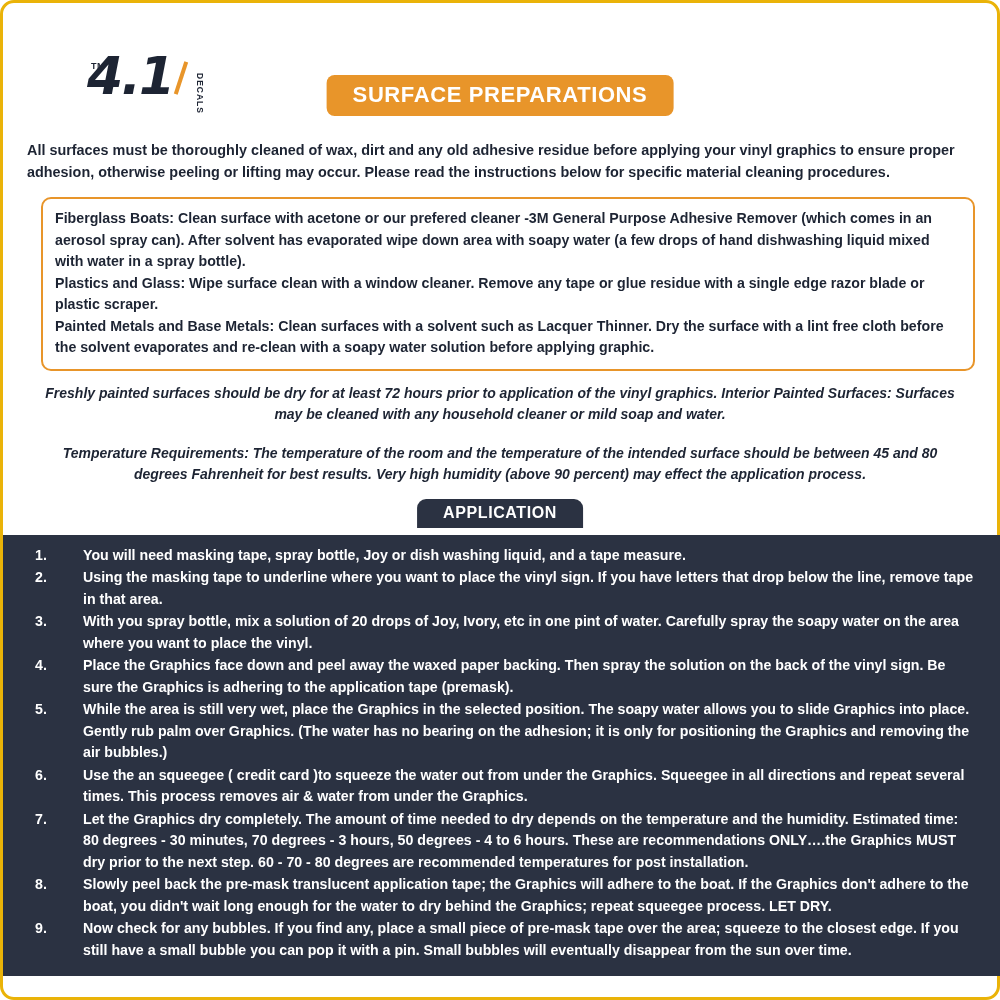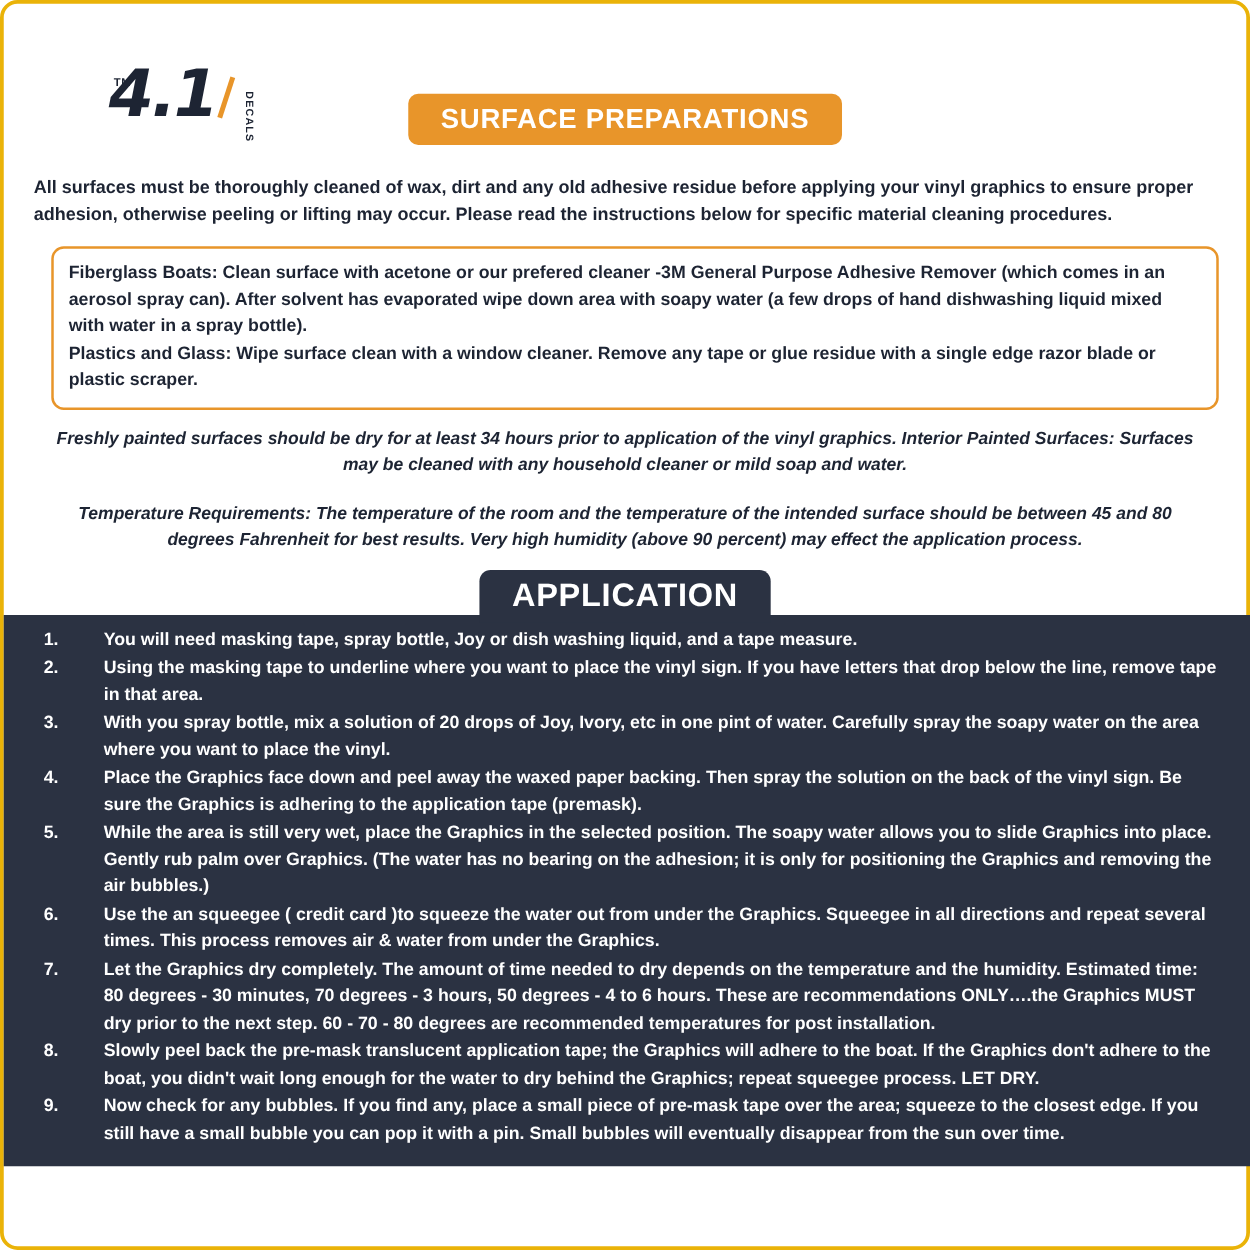--- a/index.html
+++ b/index.html
@@ -134,21 +134,21 @@
   .app-pill {
     position: absolute;
     left: 50%;
     transform: translateX(-50%);
     top: 0;
     background: #2b3242;
     color: #ffffff;
     border-top-left-radius: 9px;
     border-top-right-radius: 9px;
     padding: 5px 26px 6px 26px;
-    font-size: 26px;
+    font-size: 16px;
     font-weight: bold;
     letter-spacing: 0.6px;
     white-space: nowrap;
     z-index: 2;
   }
   .app-body {
     position: absolute;
     left: -14px;
     top: 36px;
     width: 1000px;
@@ -189,23 +189,26 @@
 
   <p class="intro">All surfaces must be thoroughly cleaned of wax, dirt and any old adhesive residue before applying your vinyl graphics to ensure proper adhesion, otherwise peeling or lifting may occur. Please read the instructions below for specific material cleaning procedures.</p>
 
   <div class="materials">
     <p>
       <span class="lead">Fiberglass Boats:</span><span> Clean surface with acetone or our prefered cleaner -3M General Purpose Adhesive Remover (which comes in an aerosol spray can). After solvent has evaporated wipe down area with soapy water (a few drops of hand dishwashing liquid mixed with water in a spray bottle).</span>
     </p>
     <p>
       <span class="lead">Plastics and Glass:</span><span> Wipe surface clean with a window cleaner. Remove any tape or glue residue with a single edge razor blade or plastic scraper.</span>
     </p>
+    <p>
+      <span class="lead">Painted Metals and Base Metals:</span><span> Clean surfaces with a solvent such as Lacquer Thinner. Dry the surface with a lint free cloth before the solvent evaporates and re-clean with a soapy water solution before applying graphic.</span>
+    </p>
   </div>
 
-  <p class="note">Freshly painted surfaces should be dry for at least 34 hours prior to application of the vinyl graphics. Interior Painted Surfaces: Surfaces may be cleaned with any household cleaner or mild soap and water.</p>
+  <p class="note">Freshly painted surfaces should be dry for at least 72 hours prior to application of the vinyl graphics. Interior Painted Surfaces: Surfaces may be cleaned with any household cleaner or mild soap and water.</p>
   <p class="note second">Temperature Requirements: The temperature of the room and the temperature of the intended surface should be between 45 and 80 degrees Fahrenheit for best results. Very high humidity (above 90 percent) may effect the application process.</p>
 
   <div class="app-wrap">
     <div class="app-pill">APPLICATION</div>
     <div class="app-body">
       <div class="step">
         <span class="step-num">1.</span><span>You will need masking tape, spray bottle, Joy or dish washing liquid, and a tape measure.</span>
       </div>
       <div class="step">
         <span class="step-num">2.</span><span>Using the masking tape to underline where you want to place the vinyl sign. If you have letters that drop below the line, remove tape in that area.</span>

